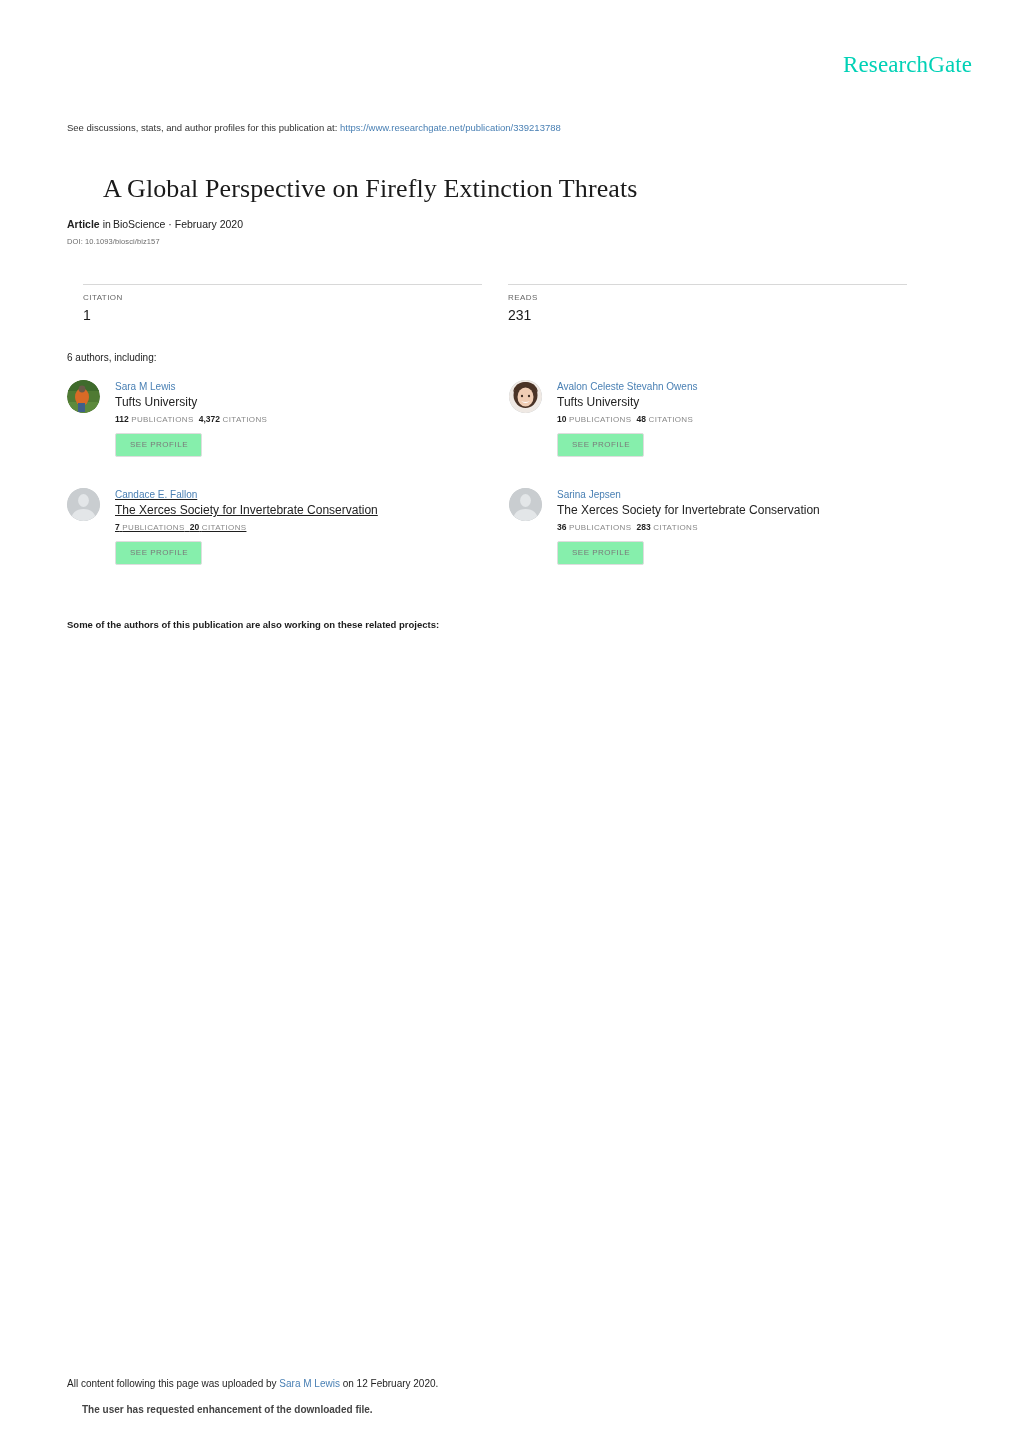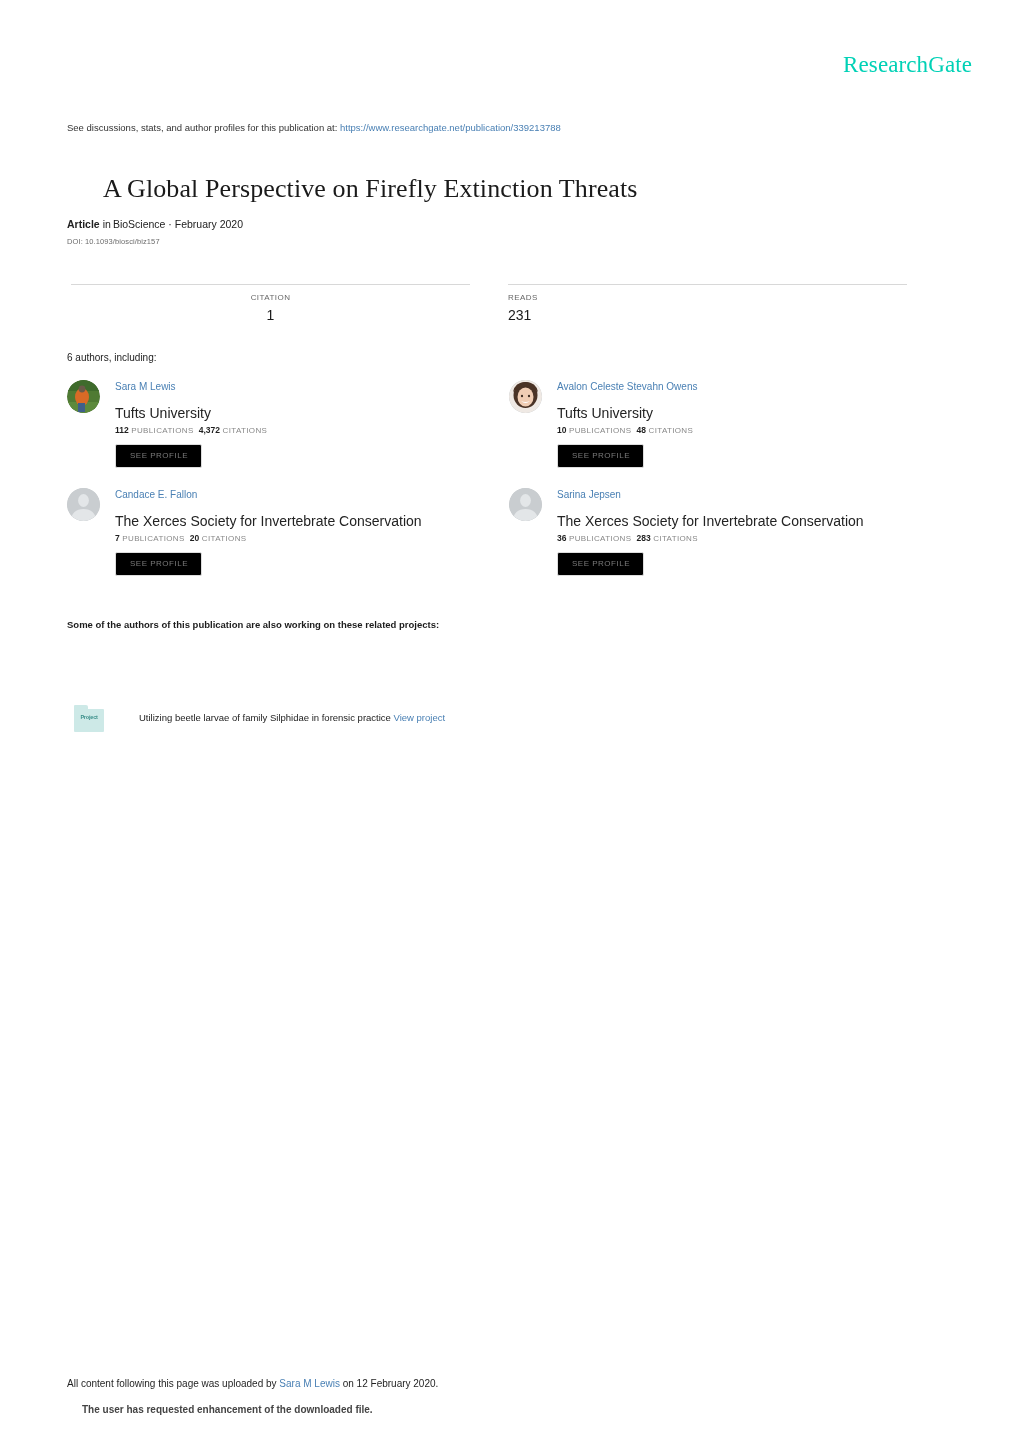--- a/index.html
+++ b/index.html
@@ -98,21 +98,21 @@
     position: absolute;
     top: 284px;
     left: 67px;
     width: 840px;
   }
   .stat-col {
     position: absolute;
     top: 0;
     width: 399px;
   }
-  .stat-col.left  { left: 4px; text-align: center; }
+  .stat-col.left  { left: 16px; }
   .stat-col.right { left: 441px; }
   .stat-rule {
     border: 0;
     border-top: 1px solid #d8d8d8;
     margin: 0;
     width: 100%;
   }
   .stat-label {
     margin-top: 7px;
     font-size: 8px;
@@ -137,21 +137,21 @@
     color: #222222;
   }
   .authors-head b { font-weight: normal; }
 
   .author {
     position: absolute;
     width: 420px;
   }
   .author.a0 { top: 380px; left: 67px; }
   .author.a1 { top: 380px; left: 509px; }
-  .author.a2 { top: 488px; left: 67px; }
+  .author.a2 { top: 488px; left: 67px; text-decoration: underline; }
   .author.a3 { top: 488px; left: 509px; }
 
   .avatar {
     position: absolute;
     top: 0; left: 0;
     width: 33px; height: 33px;
     border-radius: 50%;
     overflow: hidden;
     background: #c8ccce;
   }
@@ -159,22 +159,22 @@
 
   .author-body { margin-left: 48px; }
 
   .author-name {
     font-size: 10px;
     line-height: 13px;
     color: #4a80b4;
     white-space: nowrap;
   }
   .author-affil {
-    margin-top: 14px;
-    font-size: 14px;
+    margin-top: 3px;
+    font-size: 12px;
     line-height: 13px;
     color: #232323;
     white-space: nowrap;
   }
   .author-stats {
     margin-top: 5px;
     font-size: 8px;
     line-height: 11px;
     color: #888888;
     letter-spacing: 0.35px;
@@ -185,21 +185,21 @@
     font-weight: bold;
     letter-spacing: 0;
     font-size: 8.5px;
   }
   .see-profile {
     display: inline-block;
     margin-top: 8px;
     padding: 6px 13px 6px 14px;
     border: 1px solid #dddddd;
     border-radius: 2px;
-    background: #000000;
+    background: #86efac;
     font-size: 8px;
     line-height: 10px;
     letter-spacing: 0.5px;
     color: #7a7a7a;
     font-family: "Liberation Sans", sans-serif;
     cursor: pointer;
   }
 
   
   .projects-head {
@@ -435,30 +435,19 @@
         <b>283</b>
         <span>CITATIONS</span>
       </div>
       <button class="see-profile">SEE PROFILE</button>
     </div>
   </div>
 
   <div class="projects-head">Some of the authors of this publication are also working on these related projects:</div>
 
 
-  <div class="project-row p1">
-    <div class="project-icon">
-      <span class="tab"></span>
-      <span class="body"></span>
-      <span class="glyph">Project</span>
-    </div>
-    <div class="project-text">
-      <span>Utilizing beetle larvae of family Silphidae in forensic practice</span>
-      <span class="view-link">View project</span>
-    </div>
-  </div>
 
   <div class="footer-main">
     <span>All content following this page was uploaded by </span><span class="uploader">Sara M Lewis</span><span> on 12 February 2020.</span>
   </div>
   <div class="footer-sub">The user has requested enhancement of the downloaded file.</div>
 
 </div>
 
 </body></html>

